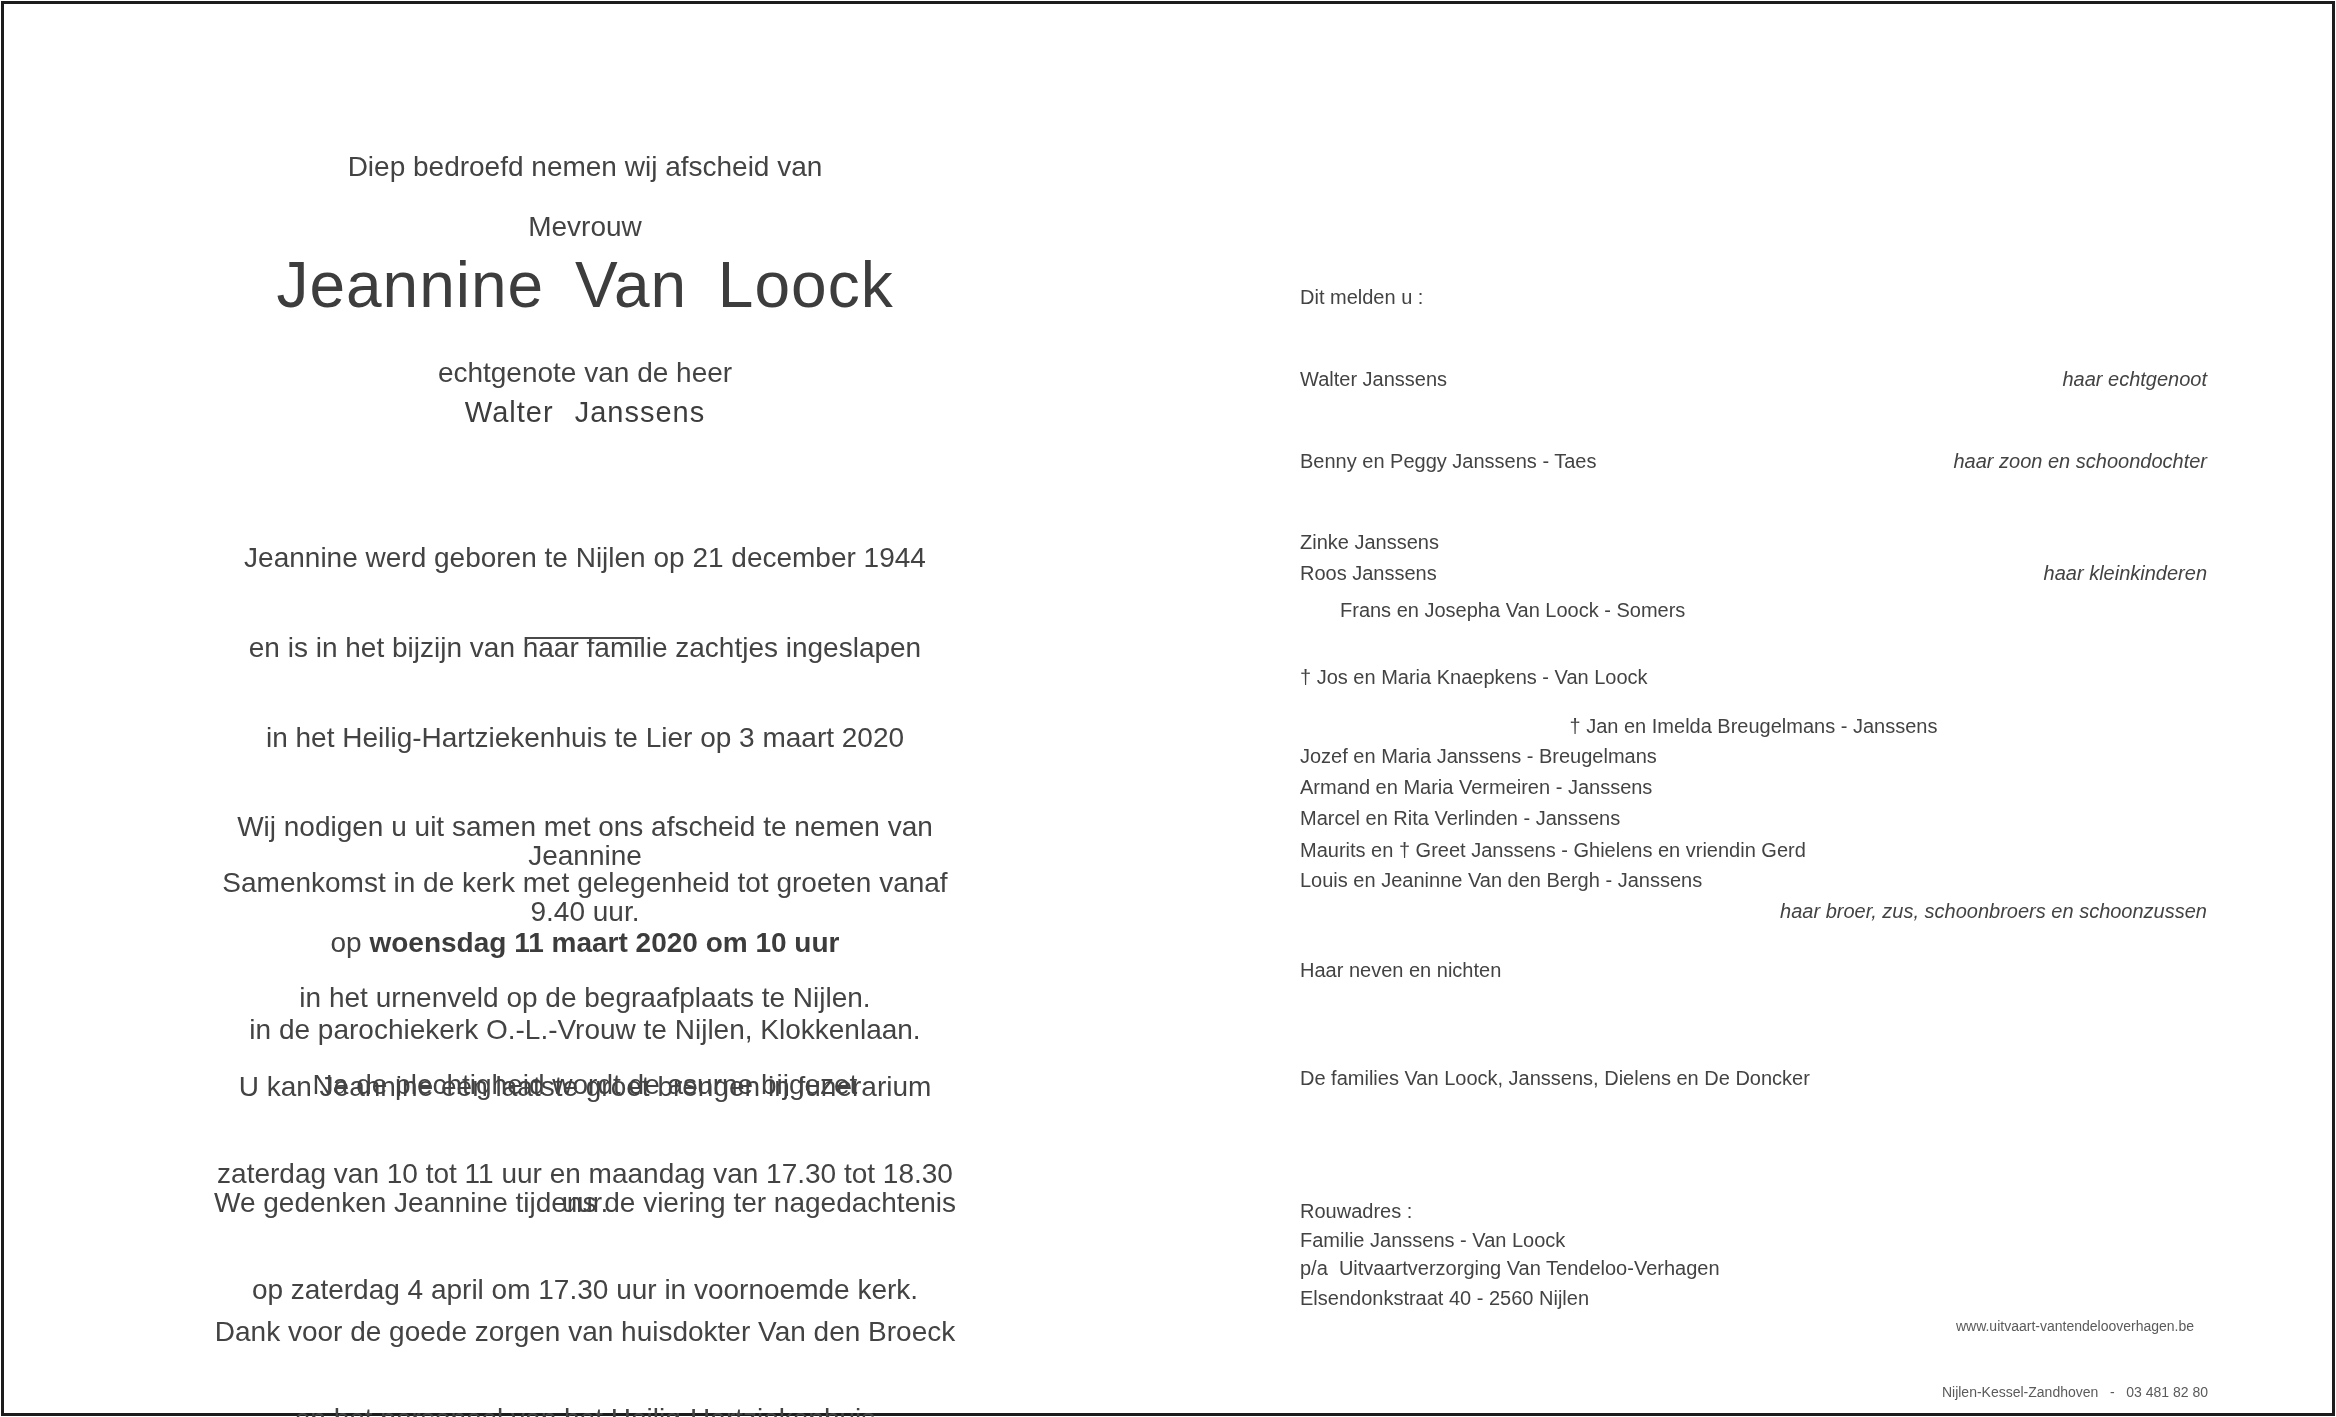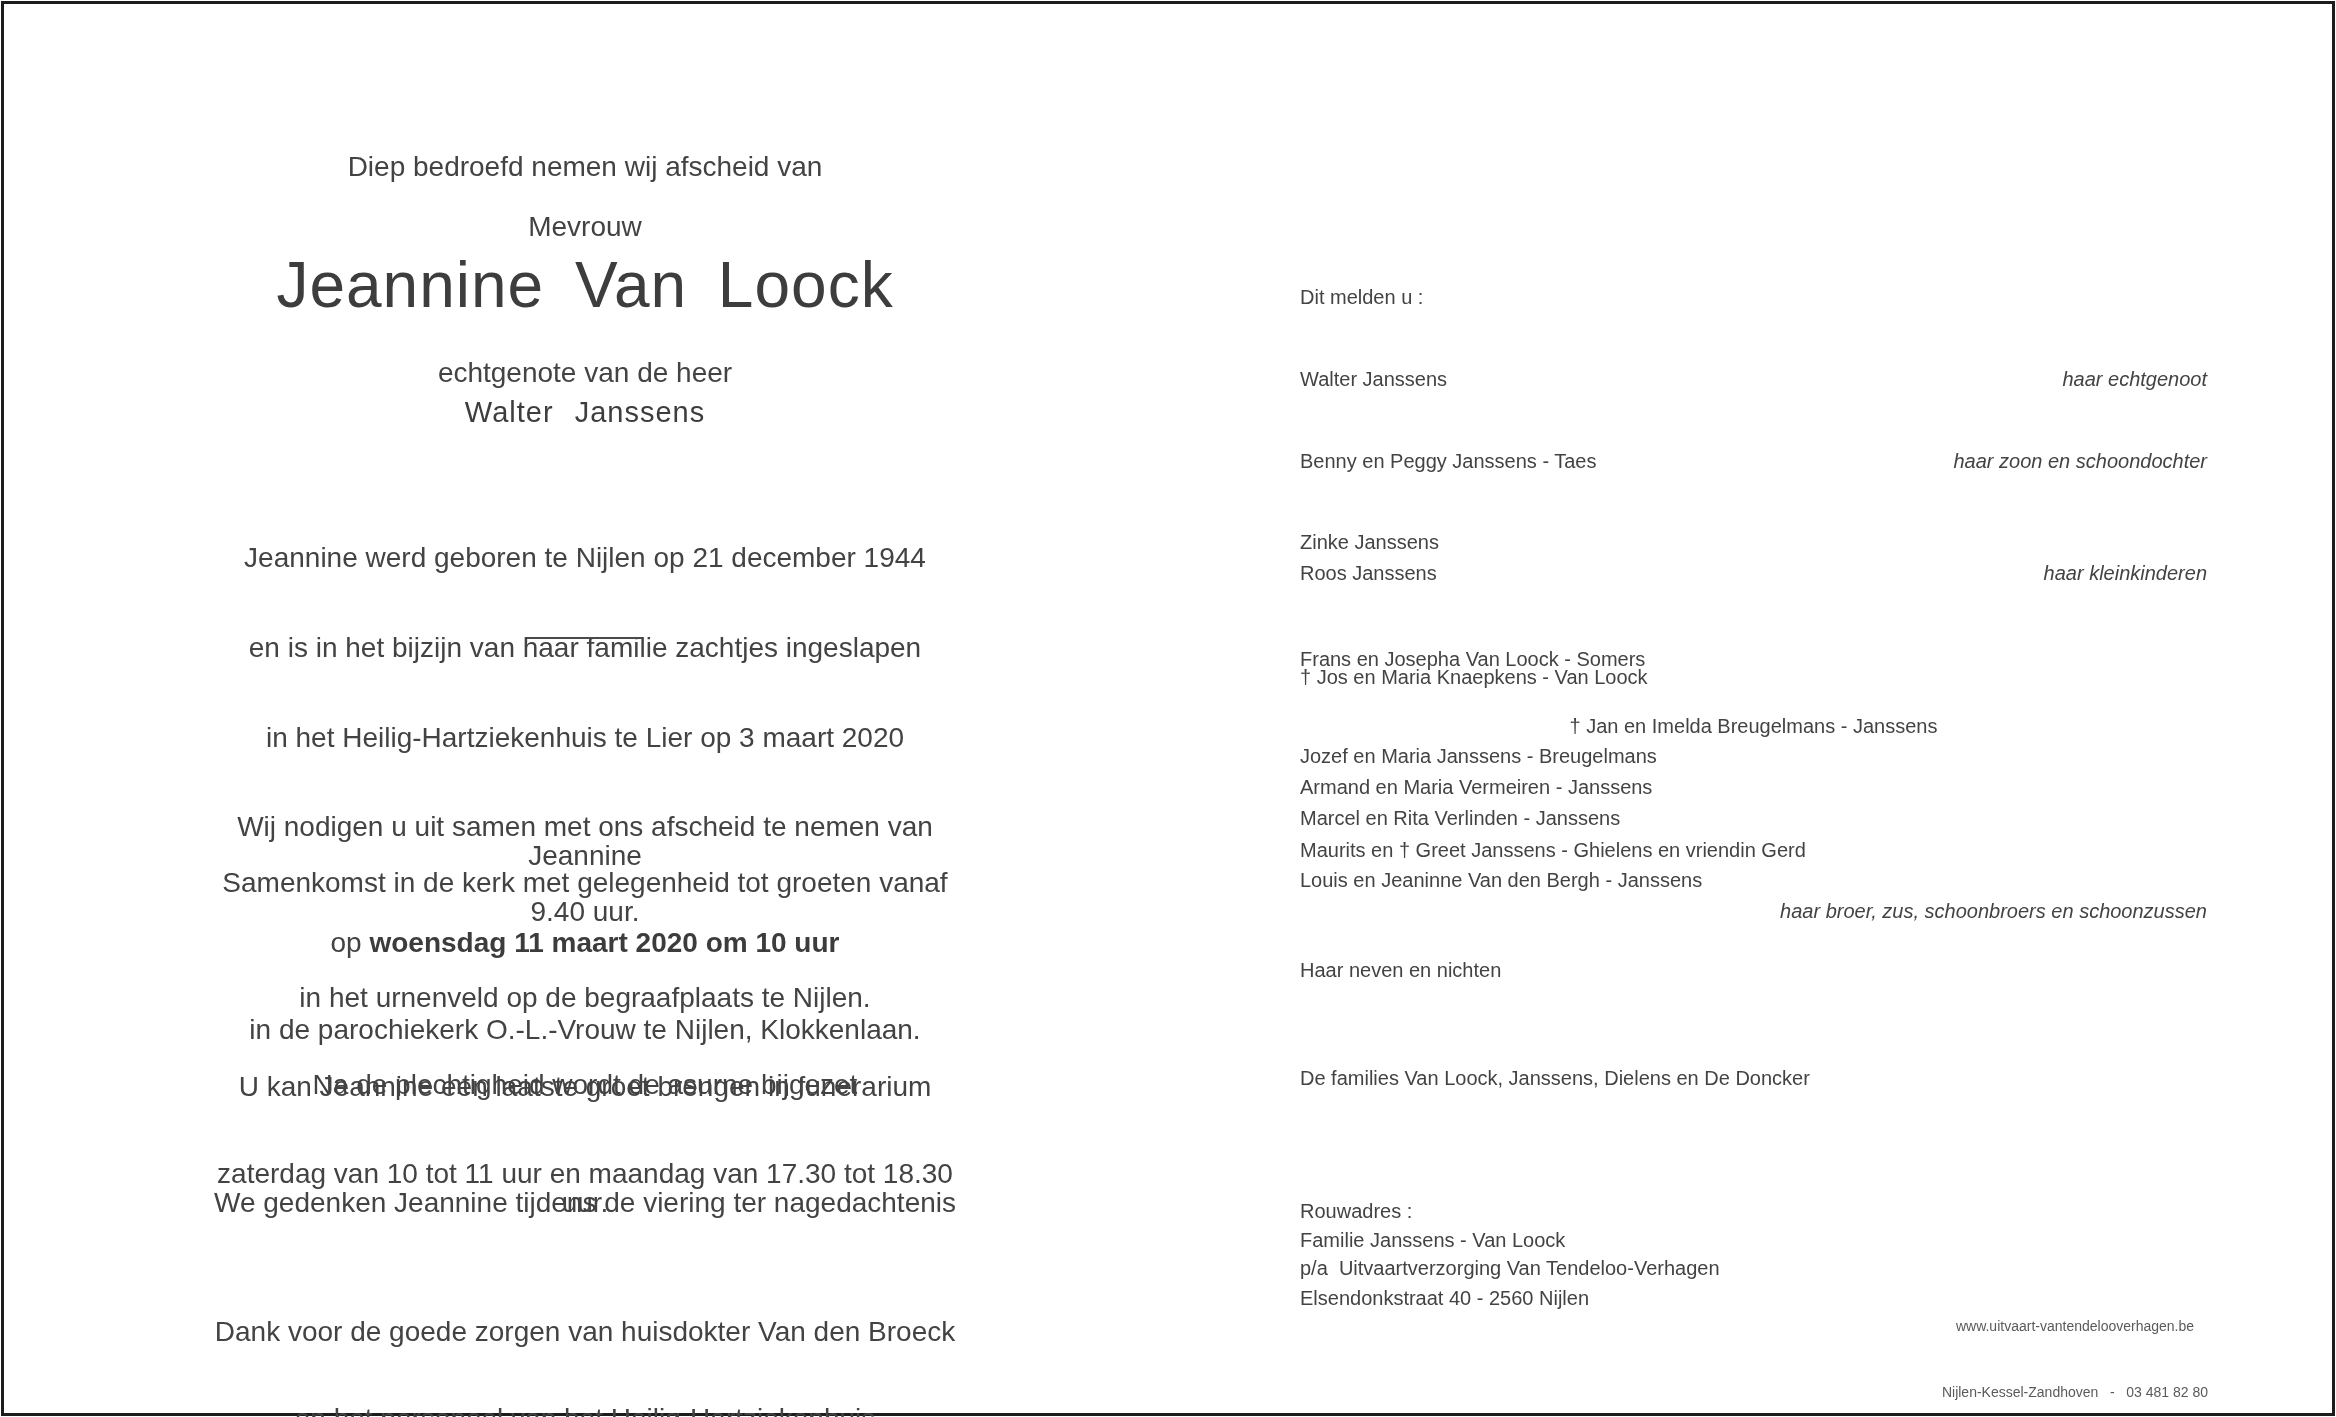--- a/index.html
+++ b/index.html
@@ -51,21 +51,21 @@
     display: flex; align-items: baseline;
     font-size: 20px; line-height: 30px;
     white-space: pre-wrap;
   }
   .rrow .rel { margin-left: auto; font-style: italic; text-align: right; }
   .rrow.heading    { top: 282px; }
   .rrow.row-0  { top: 364px; }
   .rrow.row-1  { top: 446px; }
   .rrow.row-2  { top: 527px; }
   .rrow.row-3  { top: 558px; }
-  .rrow.row-4  { top: 644px; }
+  .rrow.row-4  { top: 595px; margin-left: 40px; }
   .rrow.row-5  { top: 662px; }
   .rrow.row-6  { top: 711px; justify-content: center; }
   .rrow.row-7  { top: 741px; }
   .rrow.row-8  { top: 772px; }
   .rrow.row-9  { top: 803px; }
   .rrow.row-10 { top: 835px; }
   .rrow.row-11 { top: 865px; }
   .rrow.row-12 { top: 896px; }
   .rrow.row-13 { top: 955px; }
   .rrow.row-14 { top: 1063px; }
@@ -113,20 +113,21 @@
   <div>Na de plechtigheid wordt de asurne bijgezet</div>
 </div>
 
 <div class="lp funerarium">
   <div>U kan Jeannine een laatste groet brengen in funerarium</div>
   <div>zaterdag van 10 tot 11 uur en maandag van 17.30 tot 18.30 uur.</div>
 </div>
 
 <div class="lp memorial">
   <div>We gedenken Jeannine tijdens de viering ter nagedachtenis</div>
+  <div>op zaterdag 4 april om 17.30 uur in voornoemde kerk.</div>
 </div>
 
 <div class="lp thanks">
   <div>Dank voor de goede zorgen van huisdokter Van den Broeck</div>
   <div>en het personeel van het Heilig-Hartziekenhuis</div>
 </div>
 
 <div class="rrow heading">Dit melden u :</div>
 
 <div class="rrow row-0">

